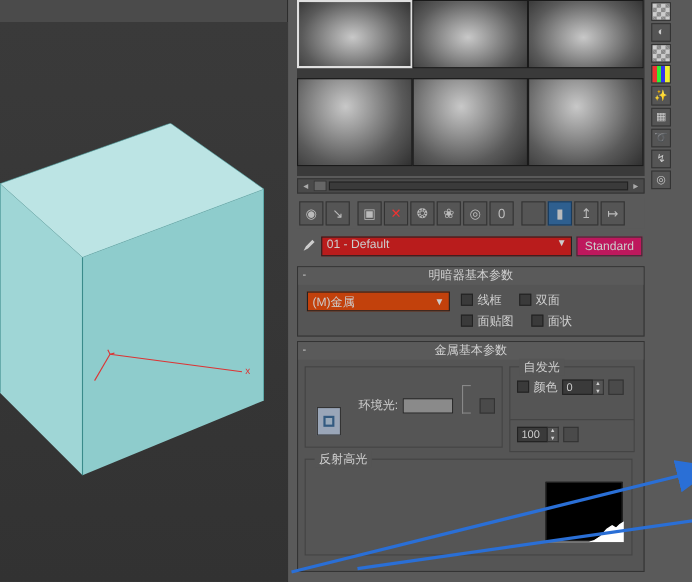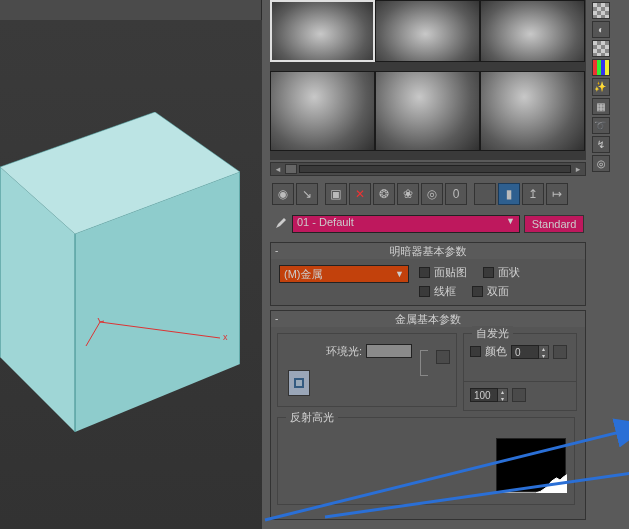--- a/index.html
+++ b/index.html
@@ -109,21 +109,21 @@
   .tbtn.sep { width:3px; background:none; border:none; }
   
   .matname {
     position: absolute; left: 8px; top: 212px;
     width: 316px; height: 24px;
     display:flex; align-items:center; gap:4px;
     padding: 0 2px;
   }
   .eyedrop { width:16px; height:16px; }
   .matname select, .matname .combo {
-    flex:1; height:18px; background:#be185d; border:1px solid #222; color:#ccc;
+    flex:1; height:18px; background:#b91c1c; border:1px solid #222; color:#ccc;
     font-size:11px; padding:0 4px;
   }
   .std-btn {
     width: 60px; height:18px; background:#be185d; border:1px solid #333;
     color:#ccc; font-size:11px; text-align:center; line-height:16px;
   }
   
   .rollout {
     position: absolute; left: 8px; width: 316px;
     background: #555; border: 1px solid #333;
@@ -154,21 +154,21 @@
   .r2 .body { position:relative; height: 190px; padding:6px; }
   .group {
     position:absolute; border:1px solid #444; background:#555;
   }
   .group .gtitle {
     position:absolute; top:-8px; left:8px; background:#555;
     padding:0 4px; font-size:11px; color:#d0d0d0;
   }
   
   .g-colors { left:6px; top:6px; width:180px; height:74px; }
-  .color-row { display:flex; align-items:flex-start; gap:4px; margin:4px 0 0 6px; }
+  .color-row { display:flex; align-items:flex-end; gap:4px; margin:4px 0 0 6px; }
   .color-row .lbl { width:42px; text-align:right; font-size:11px; }
   .swatch { width:46px; height:14px; background:#8a8a8a; border:1px solid #222; }
   .lockbtn { width:14px; height:14px; background:#4a4a4a; border:1px solid #333; margin-left:4px; }
   .bigbtn {
     position:absolute; left:10px; top:36px; width:22px; height:26px;
     background:#9aa6b8; border:1px solid #333;
     display:flex; align-items:center; justify-content:center;
   }
   
   .g-self { left:192px; top:6px; width:114px; height:54px; }
@@ -290,35 +290,35 @@
     </div>
     <div class="body">
       <div class="shader-combo">
         <span>(M)金属</span>
         <span class="dd">▼</span>
       </div>
       <div class="ck-col">
         <div class="ck-row">
           <label class="ck">
               <span class="box"></span>
+              <span>线框</span>
+            </label>
+          <label class="ck">
+              <span class="box"></span>
+              <span>双面</span>
+            </label>
+        </div>
+        <div class="ck-row">
+          <label class="ck">
+              <span class="box"></span>
               <span>面贴图</span>
             </label>
           <label class="ck">
               <span class="box"></span>
               <span>面状</span>
-            </label>
-        </div>
-        <div class="ck-row">
-          <label class="ck">
-              <span class="box"></span>
-              <span>线框</span>
-            </label>
-          <label class="ck">
-              <span class="box"></span>
-              <span>双面</span>
             </label>
         </div>
       </div>
     </div>
   </div>
 
   <div class="rollout r2">
     <div class="title">
       <span class="m">-</span>
       <span>金属基本参数</span>

